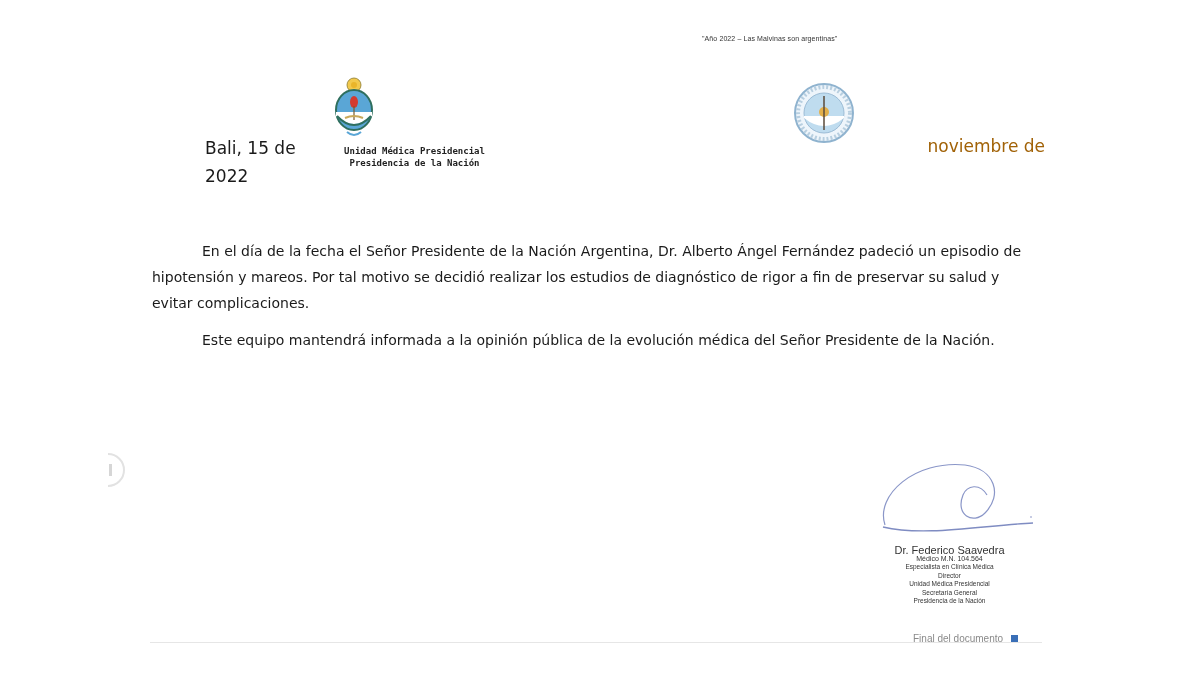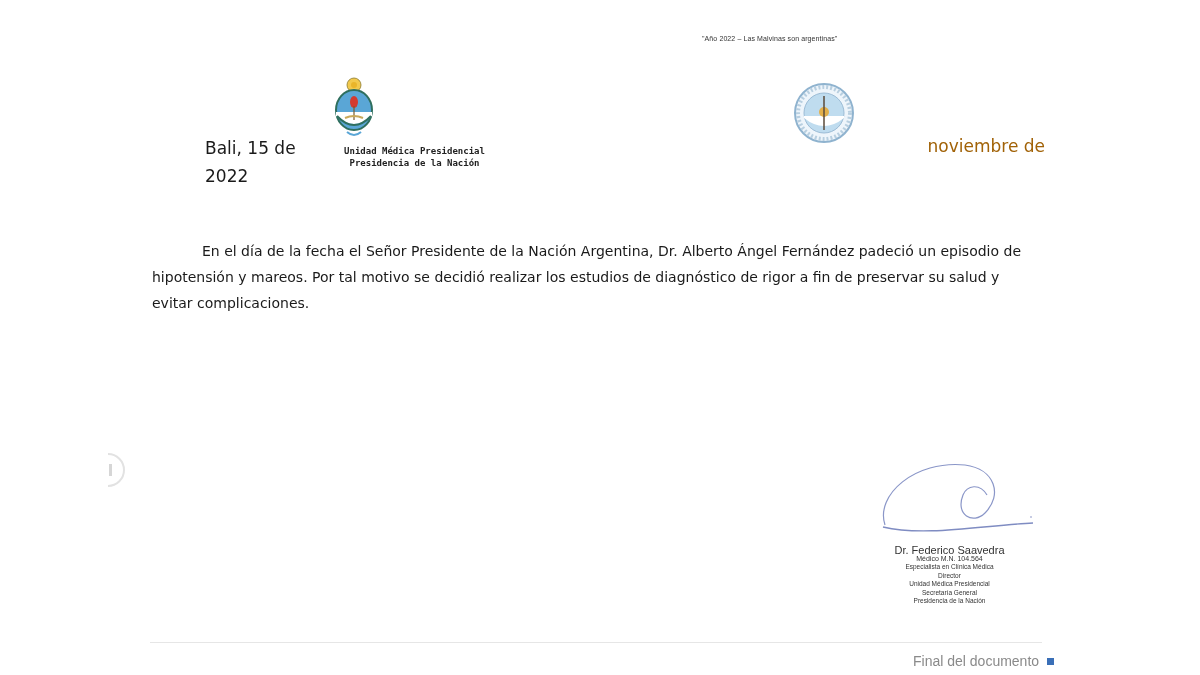--- a/index.html
+++ b/index.html
@@ -33,21 +33,21 @@
     .scroll-indicator { position: absolute; left: 100px; top: 452px; width: 30px; height: 36px; }
     .signature { position: absolute; left: 875px; top: 455px; width: 165px; height: 90px; }
     .sig-block {
       position: absolute; left: 862px; top: 546px; width: 175px; text-align: center;
       font-family: "Liberation Sans", sans-serif; font-size: 6.5px; line-height: 8.5px; color: #333;
     }
     .sig-block .name { font-size: 11px; }
     .sig-block .mn { font-size: 7px; }
     .divider { position: absolute; left: 150px; top: 642px; width: 892px; height: 1px; background: #e6e6e6; }
     .end-of-doc {
-      position: absolute; left: 913px; top: 653px; font-size: 14px; color: #8a8a8a;
+      position: absolute; left: 913px; top: 633px; font-size: 10px; color: #8a8a8a;
       font-family: "Liberation Sans", sans-serif; display: flex; align-items: center; gap: 8px;
     }
     .end-square { width: 7px; height: 7px; background: #3a6fb7; display: inline-block; }
   </style>
 </head>
 <body>
 
 <div>
 
   <div class="motto">"Año 2022 – Las Malvinas son argentinas"</div>
@@ -79,20 +79,21 @@
   </svg>
 
   <div class="date-left">
     <div>Bali, 15 de</div>
     <div>2022</div>
   </div>
   <div class="date-right">noviembre de</div>
 
   <div class="body-text">
     <p>En el día de la fecha el Señor Presidente de la Nación Argentina, Dr. Alberto Ángel Fernández padeció un episodio de hipotensión y mareos. Por tal motivo se decidió realizar los estudios de diagnóstico de rigor a fin de preservar su salud y evitar complicaciones.</p>
+    <p>Este equipo mantendrá informada a la opinión pública de la evolución médica del Señor Presidente de la Nación.</p>
   </div>
 
   <svg class="scroll-indicator" viewBox="0 0 30 36">
     <path d="M8 2 A16 16 0 0 1 8 34" fill="none" stroke="#e2e2e2" stroke-width="2"></path>
     <rect x="9" y="12" width="3" height="12" fill="#d6d6d6"></rect>
   </svg>
 
   <svg class="signature" viewBox="0 0 165 90">
     <path d="M10 70 C0 40 40 5 90 10 C120 14 128 40 110 58 C98 70 80 60 88 40 C92 30 105 28 112 40" fill="none" stroke="#8a96c8" stroke-width="1.2"></path>
     <path d="M8 72 C50 82 110 70 158 68" fill="none" stroke="#7f8cc2" stroke-width="1.4"></path>

